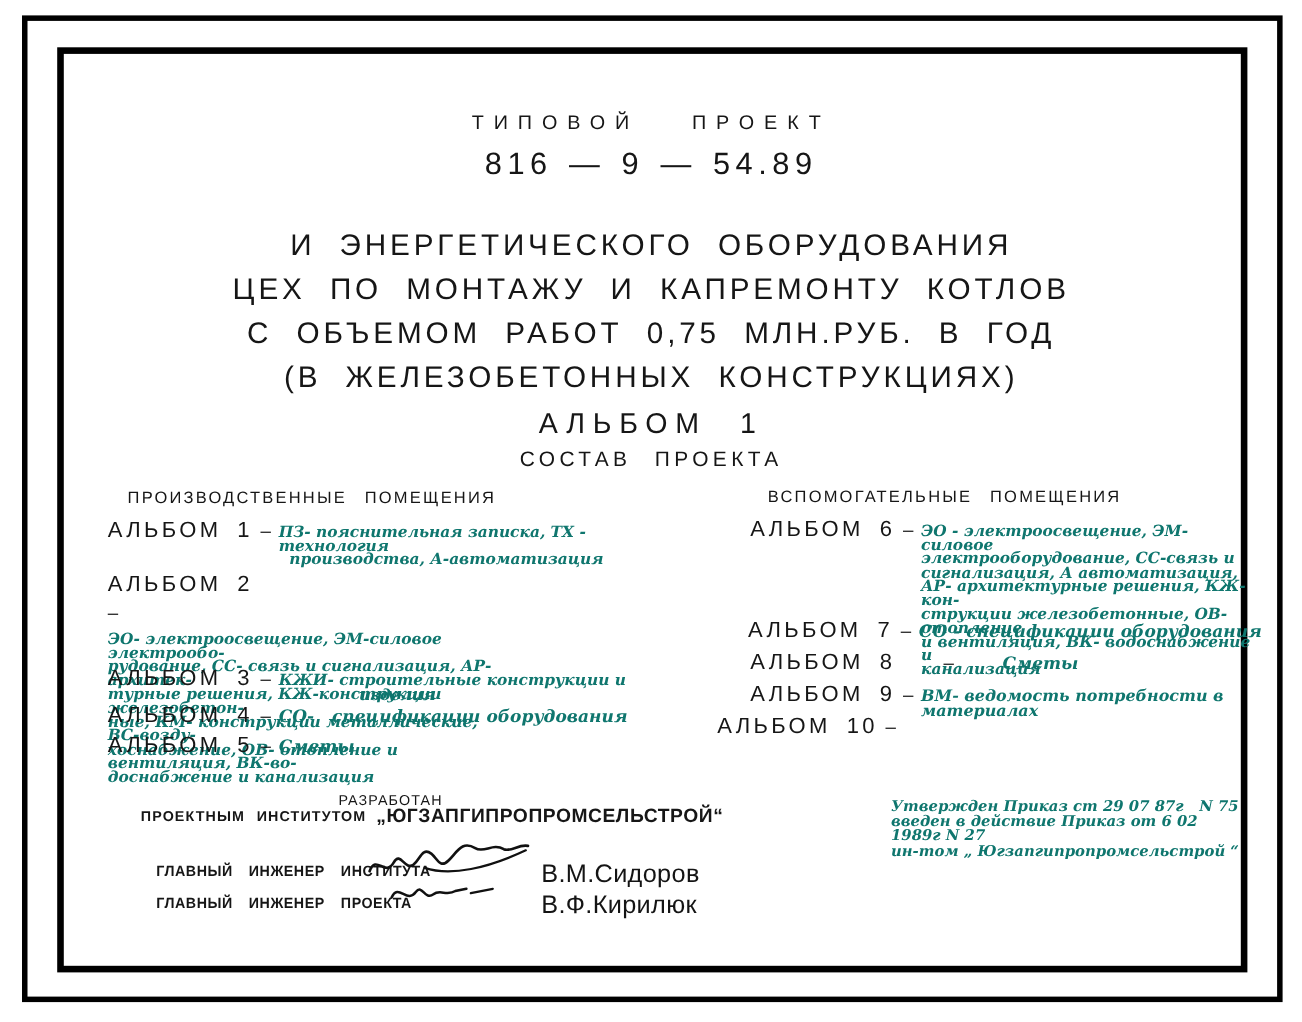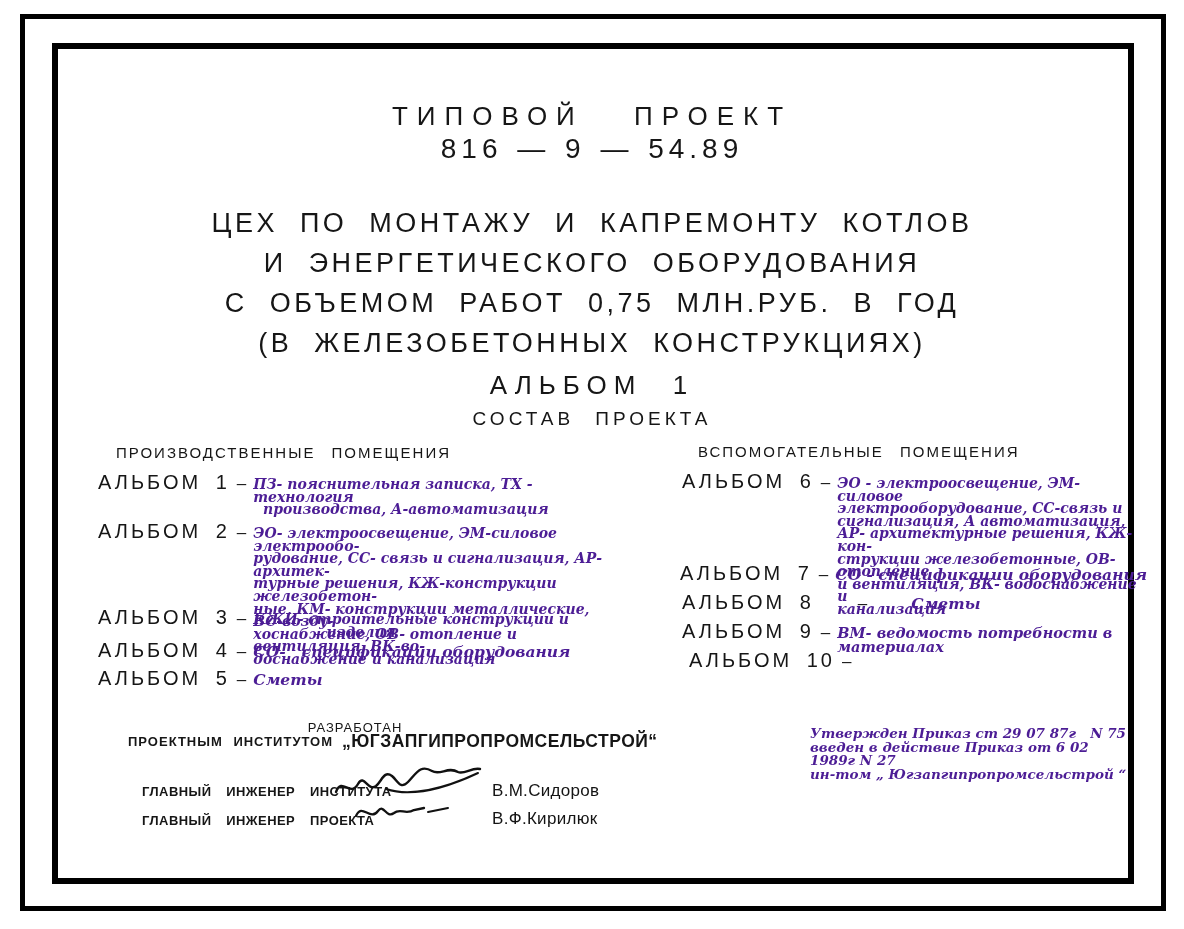--- a/index.html
+++ b/index.html
@@ -5,24 +5,24 @@
   html,body{margin:0;padding:0;background:#ffffff;}
   body{
     position:relative;width:1184px;height:929px;overflow:hidden;
     font-family:"Liberation Sans",sans-serif;color:#141414;
   }
   .frame{position:absolute;box-sizing:border-box;border:6px solid #000;background:transparent;}
   .outer-frame{left:20px;top:14px;width:1146px;height:897px;border-width:5px;}
   .inner-frame{left:52px;top:43px;width:1082px;height:841px;}
 
   .print{font-family:"Liberation Sans",sans-serif;color:#161616;}
-  .hand{font-family:"DejaVu Serif",serif;font-style:italic;font-weight:600;color:#4c1d95;}
+  .hand{font-family:"DejaVu Serif",serif;font-style:italic;font-weight:600;color:#0f766e;}
 
   .centered{position:absolute;left:0;right:0;text-align:center;}
-  .kicker{top:101px;font-size:26px;letter-spacing:9px;word-spacing:34px;}
+  .kicker{top:101px;font-size:18px;letter-spacing:9px;word-spacing:34px;}
   .proj-number{top:133px;font-size:28px;letter-spacing:5px;word-spacing:2px;}
   .main-title{top:203px;font-size:27px;letter-spacing:3.5px;word-spacing:11px;}
   .main-title div{line-height:40px;}
   .album-heading{top:370px;font-size:26px;letter-spacing:7px;word-spacing:16px;}
   .contents-heading{top:408px;font-size:19px;letter-spacing:4px;word-spacing:12px;}
 
   .col-header{position:absolute;font-size:15px;letter-spacing:2px;word-spacing:10px;white-space:nowrap;}
   .col-header.left{left:116px;top:444px;}
   .col-header.right{left:698px;top:443px;}
 
@@ -34,56 +34,56 @@
 
   .developed{position:absolute;left:285px;top:720px;width:140px;text-align:center;font-size:13px;letter-spacing:1px;}
   .institute-line{position:absolute;left:128px;top:731px;display:flex;align-items:center;gap:9px;white-space:nowrap;}
   .institute-prefix{font-size:13px;letter-spacing:1px;word-spacing:6px;font-weight:600;}
   .institute-name{font-size:17.5px;letter-spacing:0.5px;font-weight:600;}
 
   .role{position:absolute;left:142px;font-size:13.5px;letter-spacing:0.5px;word-spacing:11px;font-weight:600;
         transform:scaleX(0.96);transform-origin:left;white-space:nowrap;}
   .role.r1{top:784px;}
   .role.r2{top:813px;}
-  .sig-name{position:absolute;left:492px;font-size:17px;letter-spacing:0.3px;font-weight:500;white-space:nowrap;font-family:"Liberation Sans",sans-serif;}
+  .sig-name{position:absolute;left:492px;font-size:23px;letter-spacing:0.3px;font-weight:500;white-space:nowrap;font-family:"Liberation Sans",sans-serif;}
   .sig-name.n1{top:781px;}
   .sig-name.n2{top:809px;}
   .signatures{position:absolute;left:330px;top:758px;width:160px;height:80px;}
 
   .approval{position:absolute;left:810px;top:727px;font-size:13.5px;line-height:13.6px;white-space:pre-wrap;max-width:320px;}
 </style>
 </head>
 <body>
 
 <div class="frame outer-frame"></div>
 <div class="frame inner-frame"></div>
 
 <div class="centered print kicker">ТИПОВОЙ ПРОЕКТ</div>
 <div class="centered print proj-number">816 — 9 — 54.89</div>
 
 <div class="centered print main-title">
+  <div>И ЭНЕРГЕТИЧЕСКОГО ОБОРУДОВАНИЯ</div>
   <div>ЦЕХ ПО МОНТАЖУ И КАПРЕМОНТУ КОТЛОВ</div>
-  <div>И ЭНЕРГЕТИЧЕСКОГО ОБОРУДОВАНИЯ</div>
   <div>С ОБЪЕМОМ РАБОТ 0,75 МЛН.РУБ. В ГОД</div>
   <div>(В ЖЕЛЕЗОБЕТОННЫХ КОНСТРУКЦИЯХ)</div>
 </div>
 
 <div class="centered print album-heading">АЛЬБОМ 1</div>
 <div class="centered print contents-heading">СОСТАВ ПРОЕКТА</div>
 
 <div class="print col-header left">ПРОИЗВОДСТВЕННЫЕ ПОМЕЩЕНИЯ</div>
 <div class="print col-header right">ВСПОМОГАТЕЛЬНЫЕ ПОМЕЩЕНИЯ</div>
 
 <div class="item" style="left:98px;top:472px;">
   <span class="print album-label">АЛЬБОМ 1</span>
   <span class="print dash">–</span>
   <span class="hand desc">ПЗ- пояснительная записка, ТХ - технология
   производства, А-автоматизация</span>
 </div>
-<div class="item" style="left:98px;top:521px;">
+<div class="item" style="left:98px;top:521px;flex-direction:column;">
   <span class="print album-label">АЛЬБОМ 2</span>
   <span class="print dash">–</span>
   <span class="hand desc">ЭО- электроосвещение, ЭМ-силовое электрообо-
 рудование, СС- связь и сигнализация, АР-архитек-
 турные решения, КЖ-конструкции железобетон-
 ные, КМ- конструкции металлические, ВС-возду-
 хоснабжение, ОВ- отопление и вентиляция, ВК-во-
 доснабжение и канализация</span>
 </div>
 <div class="item" style="left:98px;top:607px;">
@@ -122,21 +122,21 @@
 <div class="item" style="left:682px;top:592px;gap:44px;">
   <span class="print album-label">АЛЬБОМ 8</span>
   <span class="print dash">–</span>
   <span class="hand desc desc-lg">Сметы</span>
 </div>
 <div class="item" style="left:682px;top:621px;">
   <span class="print album-label">АЛЬБОМ 9</span>
   <span class="print dash">–</span>
   <span class="hand desc" style="font-size:14.5px;line-height:14px;">ВМ- ведомость потребности в материалах</span>
 </div>
-<div class="item" style="left:689px;top:650px;">
+<div class="item" style="left:652px;top:650px;">
   <span class="print album-label">АЛЬБОМ 10</span>
   <span class="print dash">–</span>
 </div>
 
 <div class="print developed">РАЗРАБОТАН</div>
 <div class="institute-line">
   <span class="print institute-prefix">ПРОЕКТНЫМ ИНСТИТУТОМ</span>
   <span class="print institute-name">„ЮГЗАПГИПРОПРОМСЕЛЬСТРОЙ“</span>
 </div>
 

